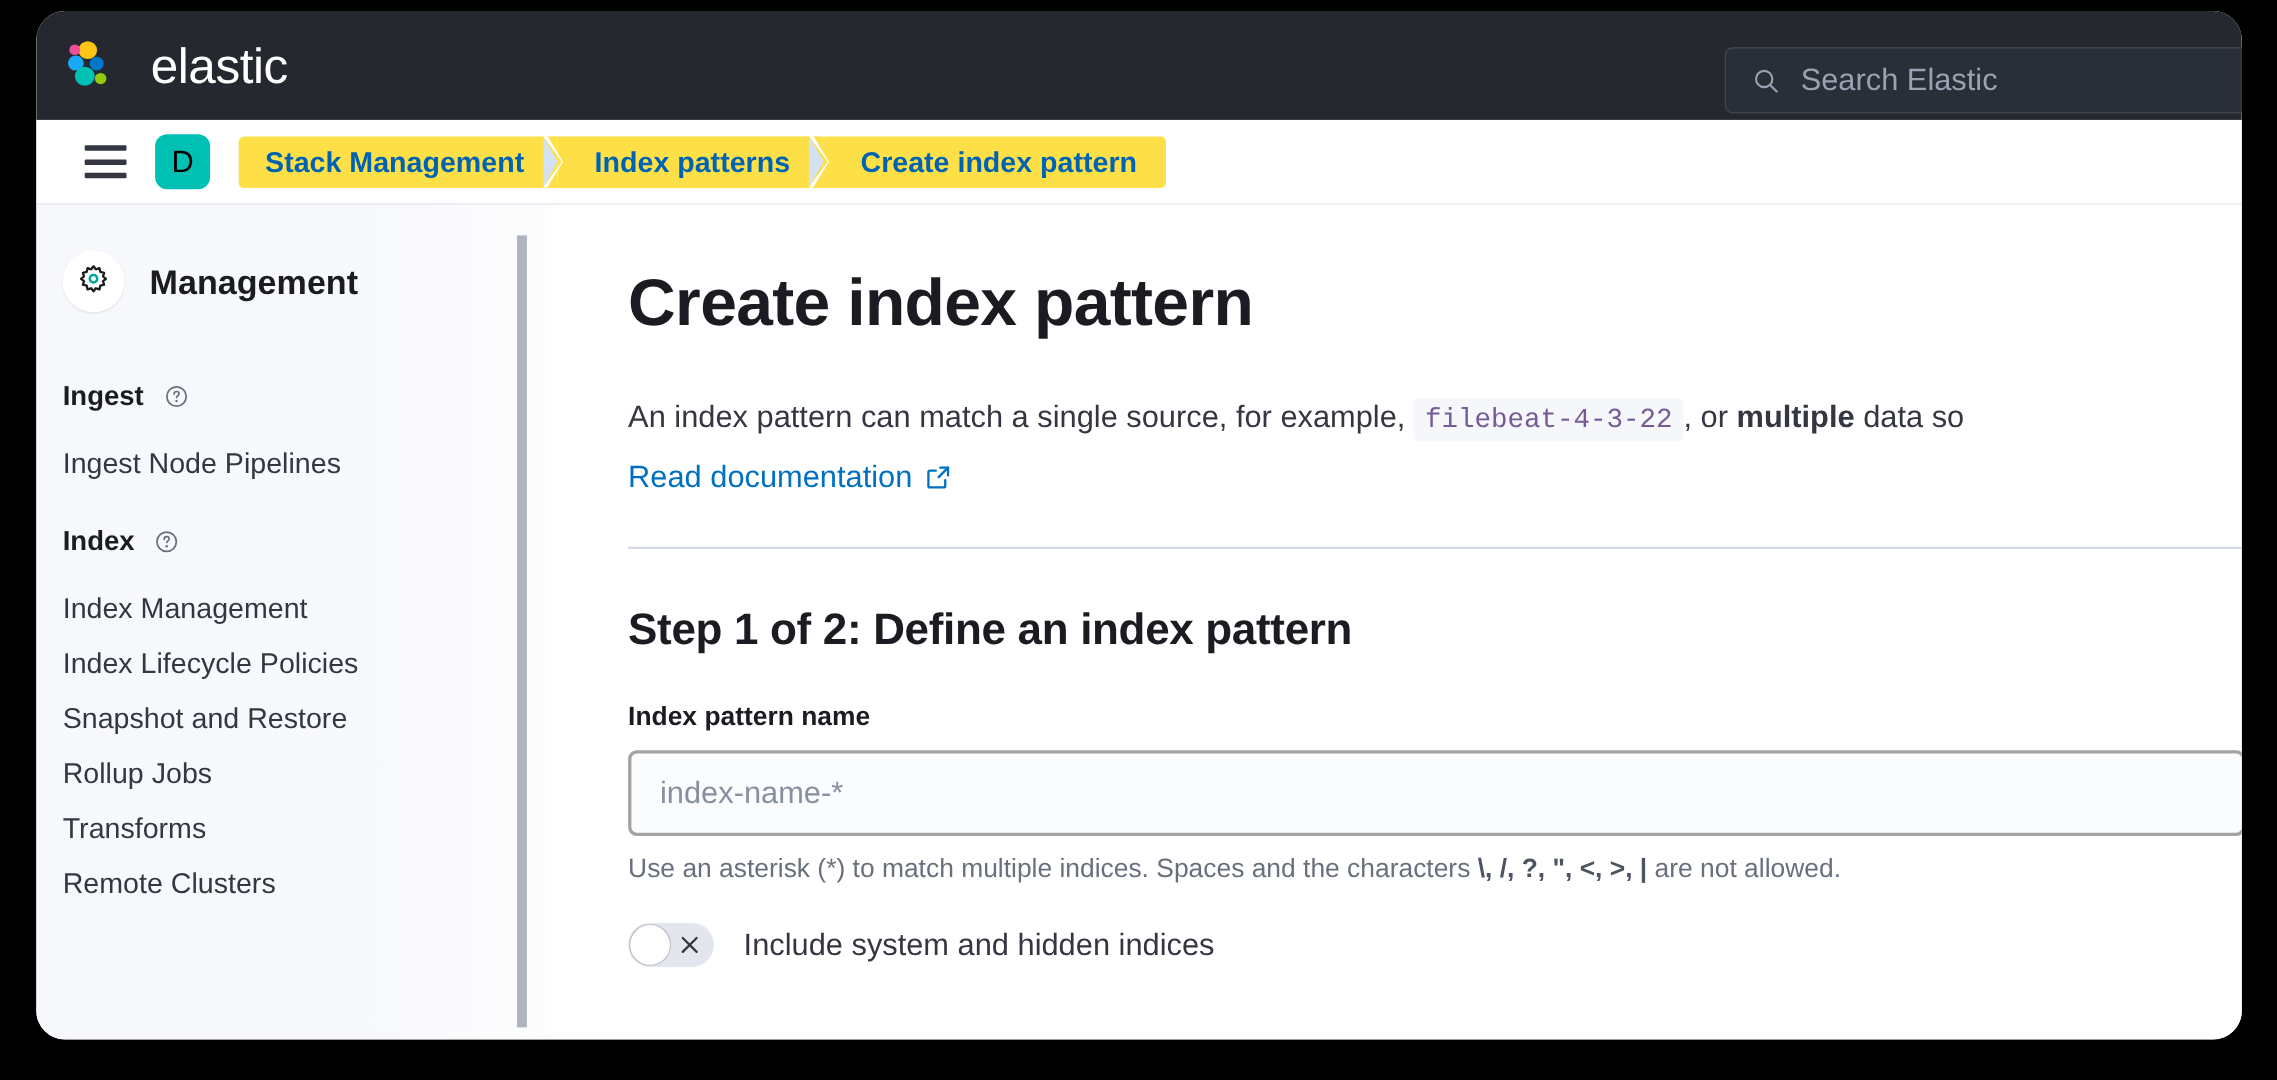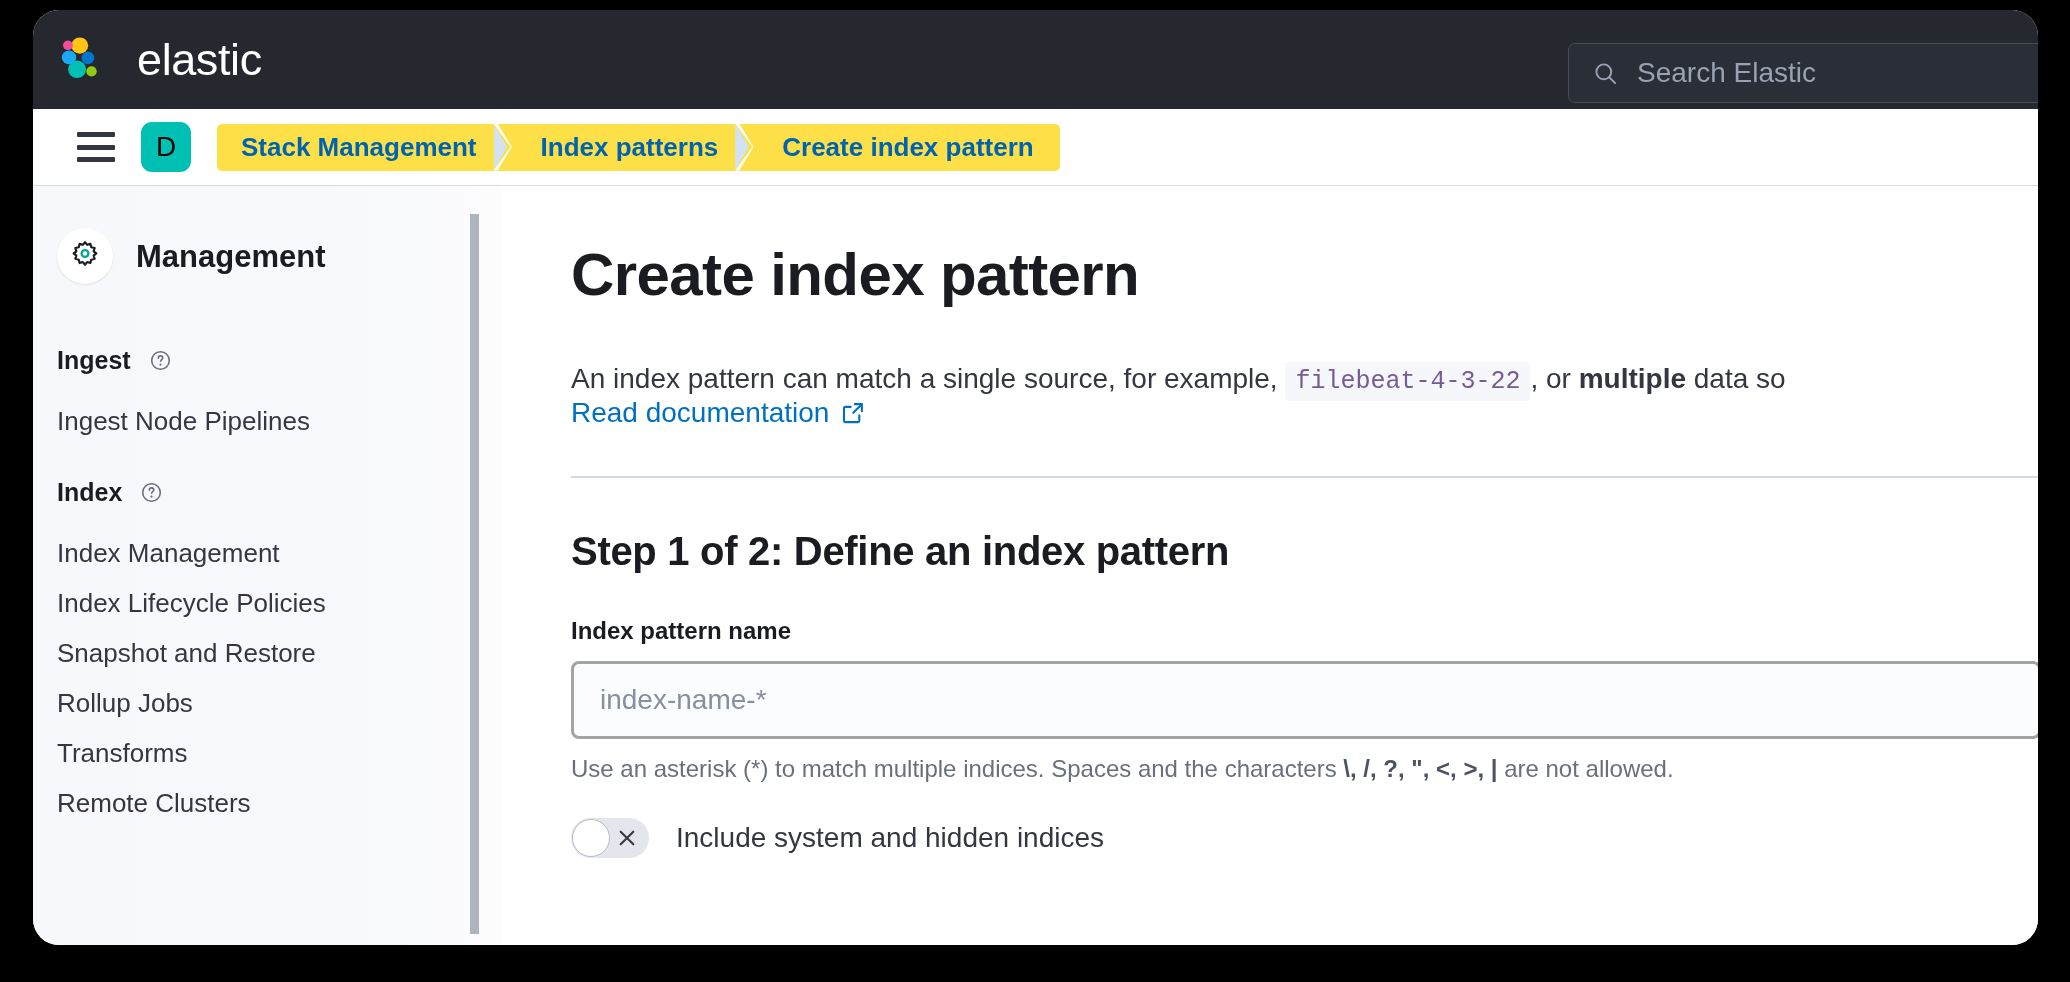--- a/index.html
+++ b/index.html
@@ -183,21 +183,21 @@
     padding: 56px 0 0 68px;
     overflow: hidden;
   }
   #page-title {
     font-size: 60px; font-weight: 700; color: #1a1c21;
     letter-spacing: -0.6px; line-height: 1.1;
     margin-bottom: 53px; white-space: nowrap;
   }
   #intro-para {
     font-size: 28px; color: #343741; line-height: 1.25;
-    white-space: nowrap; 
+    white-space: nowrap; margin-bottom: 21px;
   }
   #intro-para b { font-weight: 700; }
   code.inline {
     font-family: "Liberation Mono", monospace;
     background: #f5f7fa;
     color: #765b96;
     font-size: 25px;
     padding: 5px 10px;
     border-radius: 4px;
   }

